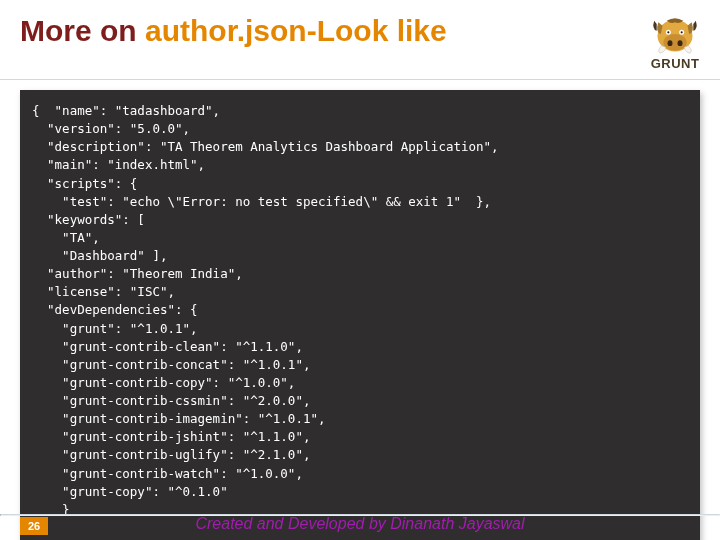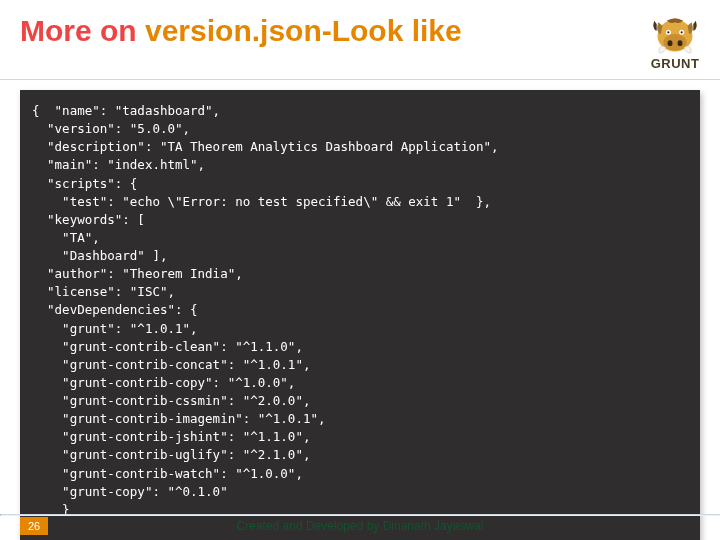--- a/index.html
+++ b/index.html
@@ -15,21 +15,21 @@
       display: flex;
       align-items: flex-start;
       padding: 14px 20px 0 20px;
     }
     .title {
       flex: 1;
       font-size: 30px;
       font-weight: 700;
       line-height: 1.15;
     }
-    .title .blue { color: #ef4444; }
+    .title .blue { color: #7f1d1d; }
     .title .orange { color: #e58600; }
     .logo-wrap {
       display: flex;
       flex-direction: column;
       align-items: center;
       margin-left: 28px;
     }
     .logo-wrap .hog {
       width: 50px;
       height: 40px;
@@ -67,38 +67,39 @@
       border-top: 1px solid #cfd7df;
     }
     .page-num {
       position: absolute;
       left: 20px;
       bottom: 5px;
       background: #e58600;
       color: #fff;
       font-size: 11px;
       padding: 3px 8px;
-      font-weight: 400;
+      font-weight: 700;
     }
     .credit {
       position: absolute;
       left: 0;
       right: 0;
       bottom: 7px;
       text-align: center;
-      color: #14532d;
-      font-size: 12px;
+      color: #a21caf;
+      font-size: 16px;
+      font-style: italic;
     }
   </style>
 </head>
 <body>
 
 <div class="header">
   <h1 class="title">
-    <span class="blue">More on </span><span class="orange">version.json-Look like</span>
+    <span class="blue">More on </span><span class="orange">author.json-Look like</span>
   </h1>
   <div class="logo-wrap">
     <div class="hog">
       <svg viewBox="0 0 60 48" width="50" height="40">
         <path d="M5 8 Q2 18 8 20 L8 12 Z" fill="#4a3620"></path>
         <path d="M55 8 Q58 18 52 20 L52 12 Z" fill="#4a3620"></path>
         <ellipse cx="30" cy="26" rx="21" ry="19" fill="#e1a93f"></ellipse>
         <path d="M10 10 Q6 22 13 24 L15 14 Z" fill="#a3772d"></path>
         <path d="M50 10 Q54 22 47 24 L45 14 Z" fill="#a3772d"></path>
         <ellipse cx="30" cy="34" rx="14" ry="10" fill="#c98e32"></ellipse>

